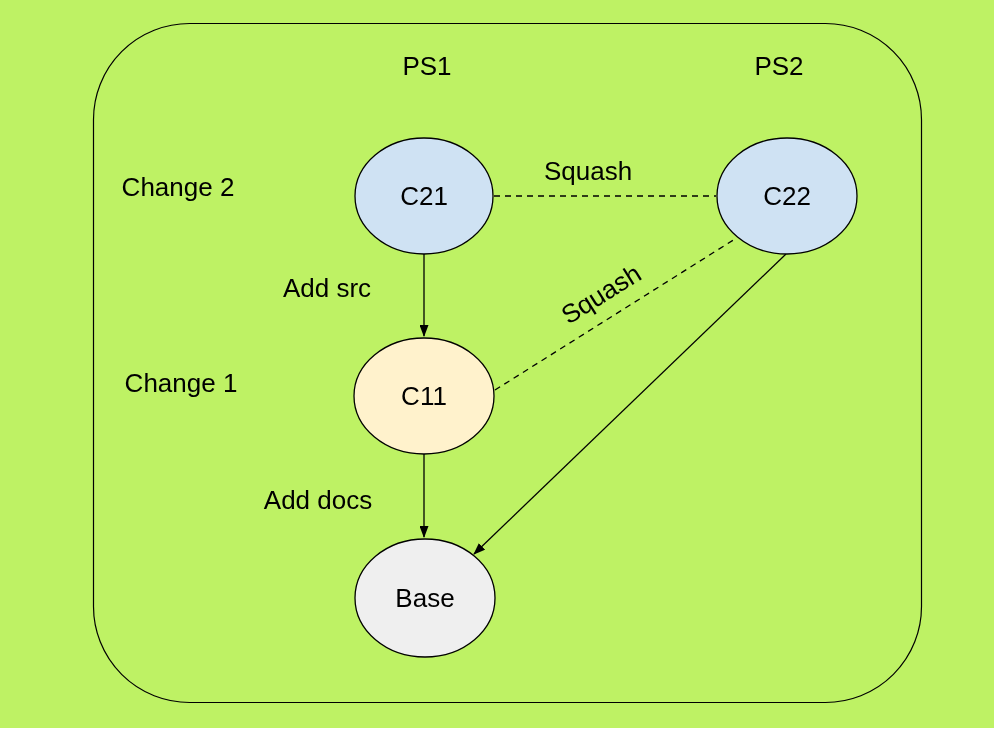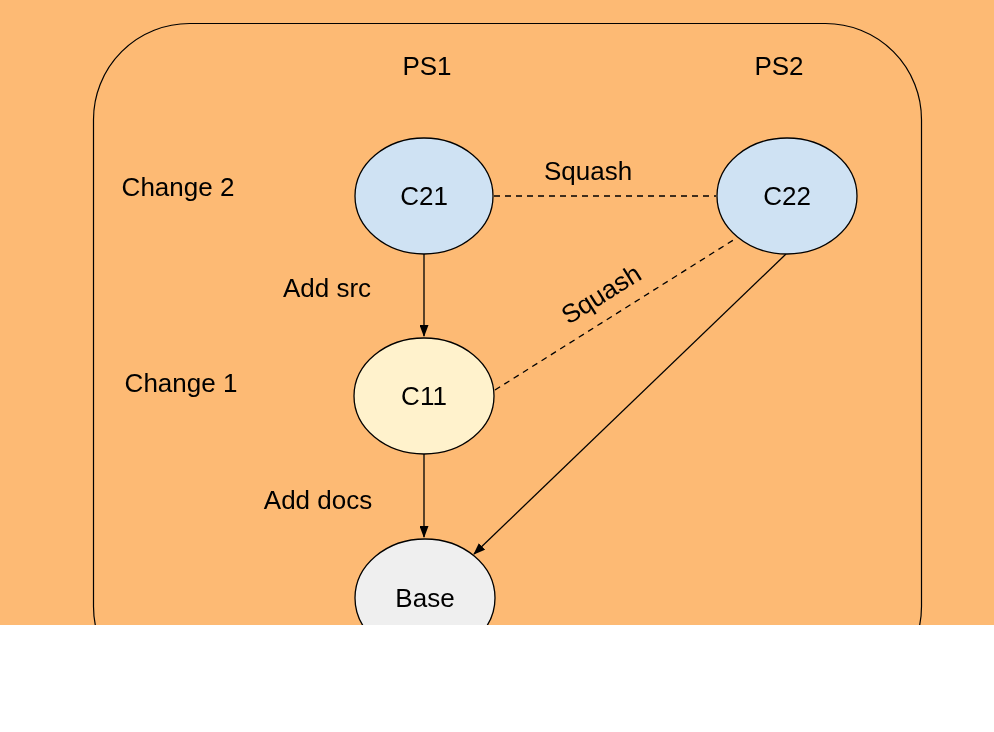--- a/index.html
+++ b/index.html
@@ -3,22 +3,22 @@
 <meta charset="utf-8">
 <style>
   html, body {
     margin: 0;
     padding: 0;
     background: #ffffff;
   }
   .stage {
     position: relative;
     width: 994px;
-    height: 625px;
-    background: #fdba74;
+    height: 728px;
+    background: #bef264;
     overflow: hidden;
     font-family: "Liberation Sans", sans-serif;
   }
   svg text {
     font-family: "Liberation Sans", sans-serif;
     font-size: 26px;
     fill: #000000;
   }
   svg .node-shape {
     stroke: #000000;

